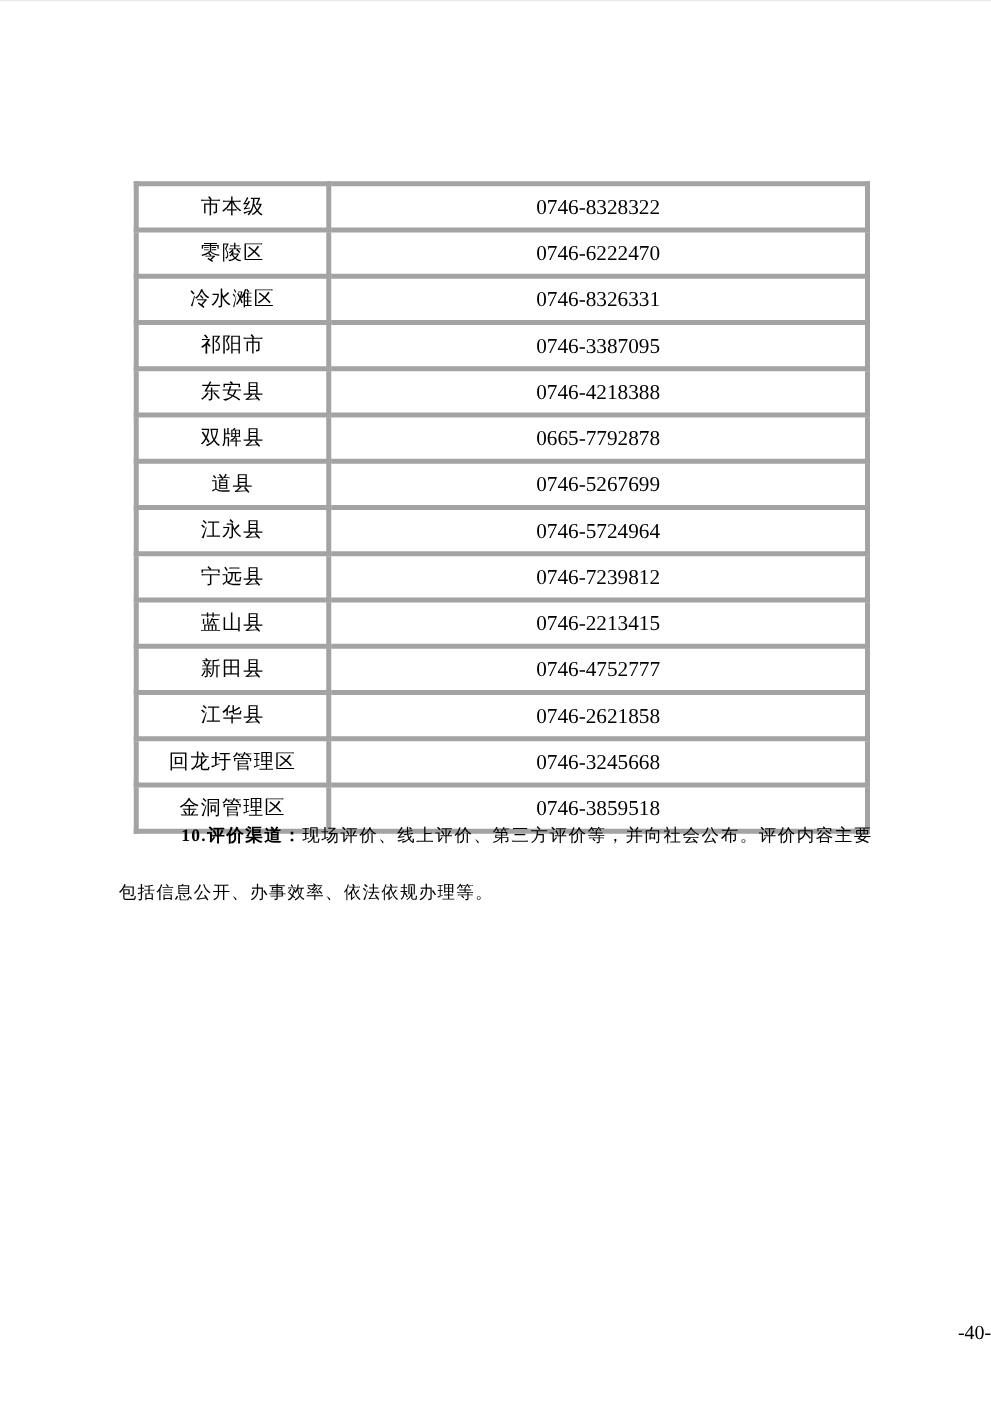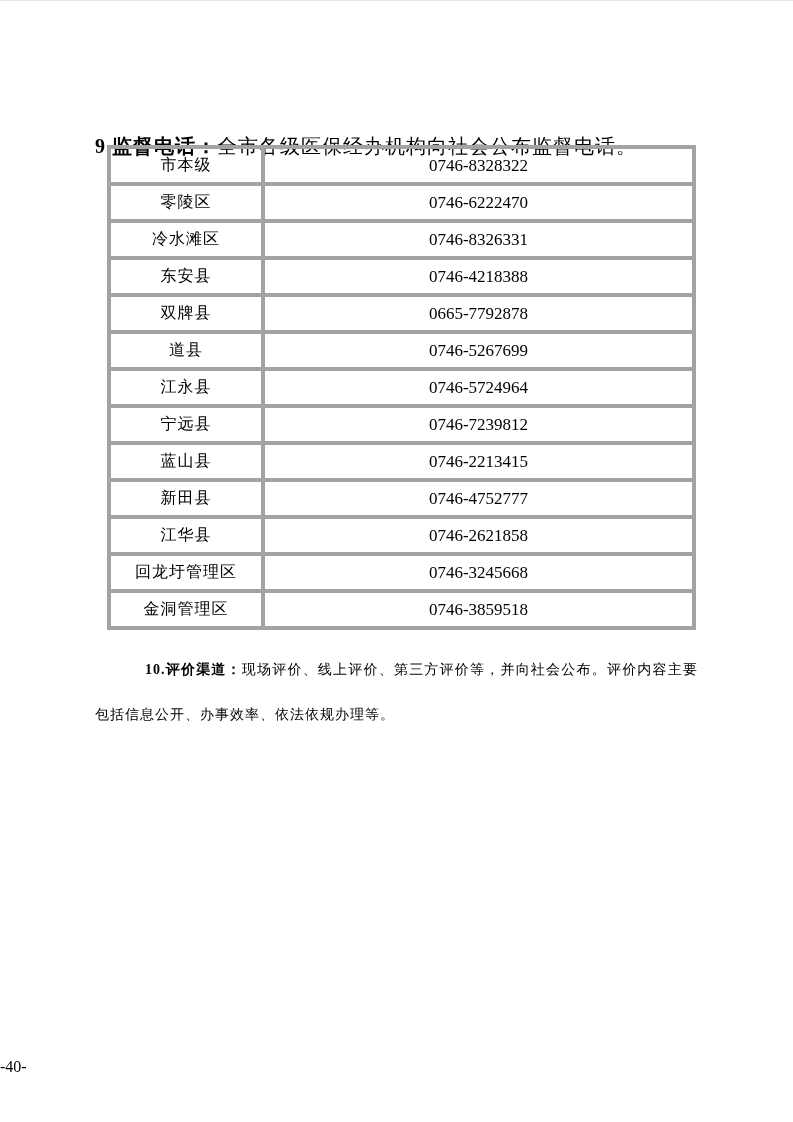--- a/index.html
+++ b/index.html
@@ -77,47 +77,50 @@
     text-align: justify;
     text-indent: 50px;
   }
 
   
   .footer {
     position: absolute;
     left: 0;
     top: 1056px;
     width: 100%;
-    text-align: left;
+    text-align: right;
     font-size: 16px;
     line-height: 22px;
   }
 </style>
 </head>
 <body>
 
 <div class="page">
   <div class="top-edge"></div>
 
-  <p class="section9"><span class="bold-label">9.监督电话：</span><span>全市各级医保经办机构向社会公布监督电话。</span></p>
 
   <div class="table-wrap">
     <table class="phone-table">
       <tbody>
         <tr>
           <td class="region-cell">市本级</td>
           <td class="phone-cell">0746-8328322</td>
         </tr>
         <tr>
           <td class="region-cell">零陵区</td>
           <td class="phone-cell">0746-6222470</td>
         </tr>
         <tr>
           <td class="region-cell">冷水滩区</td>
           <td class="phone-cell">0746-8326331</td>
+        </tr>
+        <tr>
+          <td class="region-cell">祁阳市</td>
+          <td class="phone-cell">0746-3387095</td>
         </tr>
         <tr>
           <td class="region-cell">东安县</td>
           <td class="phone-cell">0746-4218388</td>
         </tr>
         <tr>
           <td class="region-cell">双牌县</td>
           <td class="phone-cell">0665-7792878</td>
         </tr>
         <tr>

